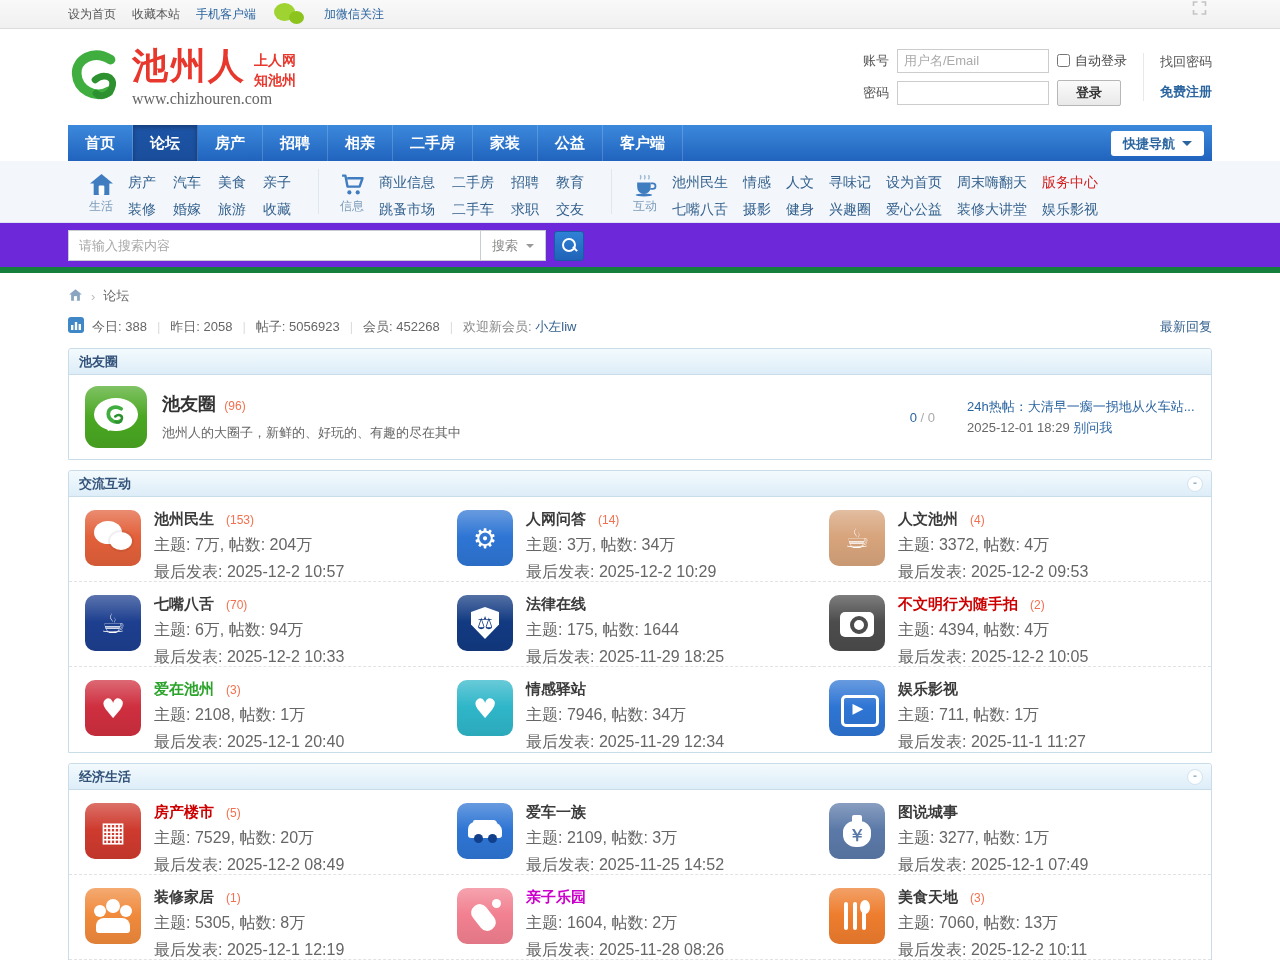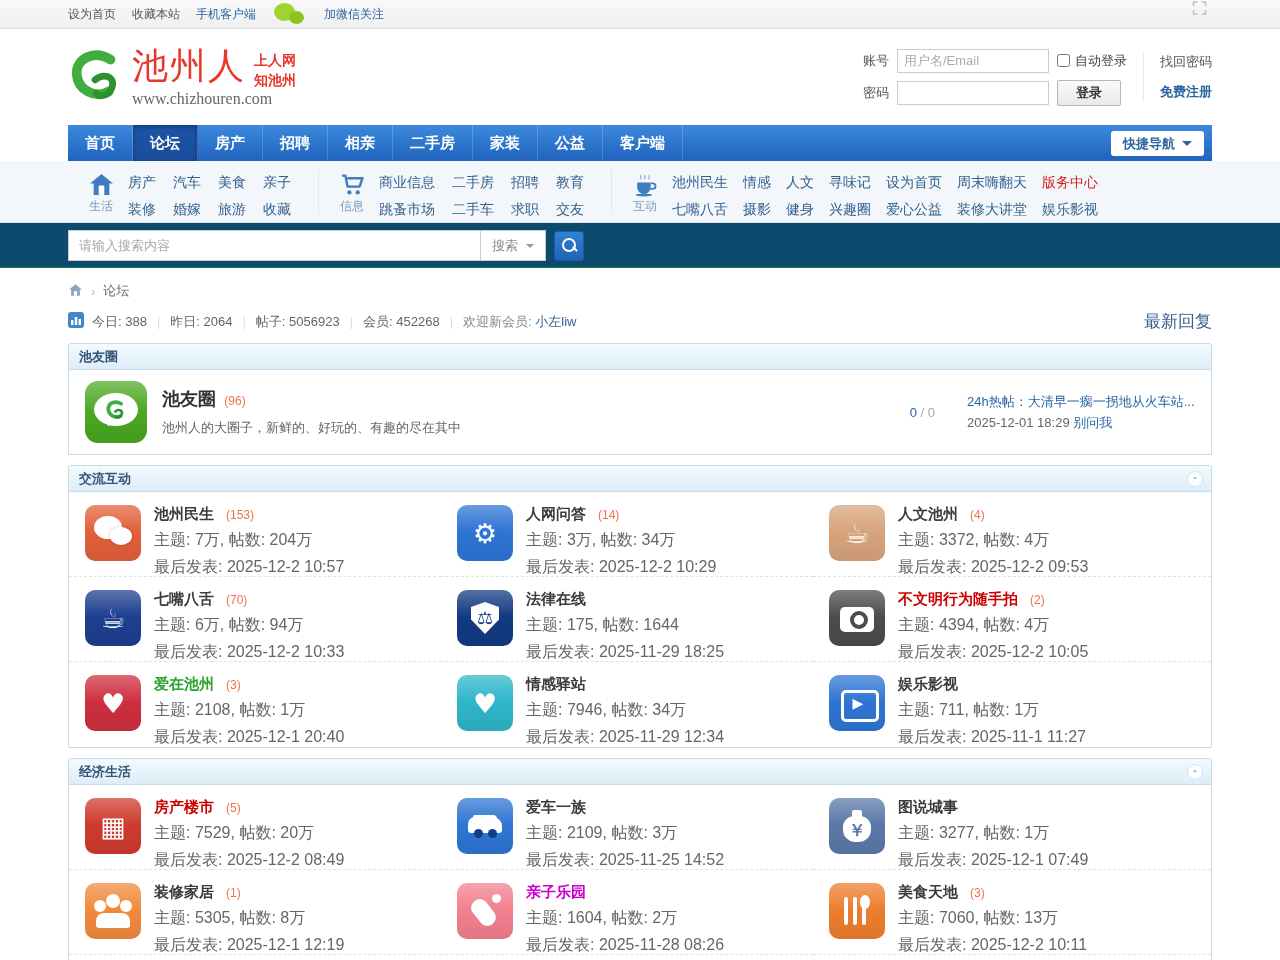--- a/index.html
+++ b/index.html
@@ -15,21 +15,21 @@
 .wx{position:relative;width:36px;height:24px;margin:0 14px 0 2px;cursor:pointer}
 .wx::before{content:"";position:absolute;left:0;top:1px;width:21px;height:18px;background:#9fd331;border-radius:50%}
 .wx::after{content:"";position:absolute;left:15px;top:9px;width:15px;height:13px;background:#8cc41d;border-radius:50%}
 .fullscr{position:absolute;right:4px;top:0;cursor:pointer}
 
 .hdr{height:96px}
 .hdr .wrap{display:flex;align-items:center;height:100%}
 .logo{display:flex;align-items:flex-start;cursor:pointer}
 .logo-text{margin-left:6px}
 .logo-row{display:flex;align-items:flex-start}
-.site-name{font-size:36px;line-height:40px;font-weight:normal;color:#e8372c;letter-spacing:2px}
+.site-name{font-size:36px;line-height:40px;font-weight:bold;color:#e8372c;letter-spacing:2px}
 .slogans{margin:4px 0 0 8px;color:#e8372c;font-size:14px;font-weight:bold;line-height:1.45}
 .site-url{font-family:"Liberation Serif","DejaVu Serif",serif;font-size:16px;color:#666;margin-top:0}
 .login{margin-left:auto;display:flex;align-items:center}
 .login-form{display:grid;grid-template-columns:auto auto auto;gap:7px 8px;align-items:center}
 .lbl{color:#555;font-size:13px}
 .tinput{width:152px;height:24px;border:1px solid #ccc;padding:0 6px;font-size:12px;color:#333;background:#fff}
 .tinput::placeholder{color:#aaa;font-size:13px}
 .auto{display:flex;align-items:center;gap:5px;color:#444;font-size:13px}
 .loginbtn{width:64px;height:26px;background:linear-gradient(#fbfbfb,#e9e9e9);border:1px solid #b7b7b7;border-radius:2px;font-size:13px;font-weight:bold;color:#333;cursor:pointer;justify-self:start}
 .login-links{margin-left:16px;padding-left:16px;border-left:1px solid #e8e8e8;display:flex;flex-direction:column;gap:12px;font-size:13px}
@@ -46,39 +46,39 @@
 .subnav .wrap{display:flex;padding:8px 0;height:61px}
 .sgroup{display:flex;padding:0 10px}
 .sgroup+.sgroup{border-left:1px solid #dfe7ef}
 .gicon{width:46px;text-align:center;color:#7c9cba;font-size:12px;line-height:1.1;padding-top:3px}
 .srows{margin-left:4px}
 .srow{display:flex;line-height:27px}
 .srow a{color:#35618e;font-size:14px;margin-right:17px;white-space:nowrap}
 .srow a.red{color:#d42020}
 .sg3 .srow a{margin-right:15px}
 
-.searchband{background:#0c4a6e;border-bottom:1px solid #15803d}
+.searchband{background:#6d28d9;border-bottom:6px solid #15803d}
 .searchband .wrap{display:flex;align-items:center;padding:7px 0 6px}
 .sinput{width:412px;height:31px;background:#fff;border:1px solid #c8cdd2;border-right:none;padding:0 10px;font-size:13px;color:#333}
 .sinput::placeholder{color:#a8a8a8}
 .sscope{height:31px;border:1px solid #c8cdd2;background:#fff;display:flex;align-items:center;padding:0 11px;color:#888;font-size:13px;cursor:pointer}
 .caret-g{display:inline-block;width:0;height:0;border:4px solid transparent;border-top-color:#999;margin:4px 0 0 8px}
 .sbtn{width:30px;height:30px;margin-left:8px;background:linear-gradient(#2f81d6,#1f63b8);border:1px solid #1b5aa9;border-radius:3px;position:relative;cursor:pointer}
 .sbtn::before{content:"";position:absolute;left:7px;top:6px;width:10px;height:10px;border:2px solid #fff;border-radius:50%}
 .sbtn::after{content:"";position:absolute;left:17px;top:16px;width:6px;height:2px;background:#fff;transform:rotate(45deg)}
 
 .crumb{padding:14px 0 10px;display:flex;align-items:center;color:#999;font-size:13px}
 .crumb .sep{margin:0 8px;color:#bbb}
 .crumb .cur{color:#666}
 .stats{display:flex;align-items:center;font-size:13px;color:#888;margin:2px 0 12px;position:relative}
 .stats .svgi{margin-right:8px}
 .stats .bar{color:#ddd;margin:0 10px}
 .stats b{font-weight:normal;color:#666}
 .stats a{color:#35618e}
-.latest{position:absolute;right:0;color:#35618e;font-size:17px}
+.latest{position:absolute;right:0;color:#35618e;font-size:13px}
 
 .section{border:1px solid #c9dcea;border-radius:3px 3px 0 0;margin-bottom:10px;background:#fff}
 .sec-hd{height:26px;background:linear-gradient(#f3fafd,#ddedf8);border-bottom:1px solid #c9dcea;display:flex;align-items:center;padding:0 10px;font-weight:bold;color:#33537a;font-size:13px;position:relative;border-radius:3px 3px 0 0}
 .collapse{position:absolute;right:8px;top:5px;width:16px;height:16px;border-radius:50%;background:#fdfeff;border:1px solid #d4e3ef;color:#9db4c6;font-size:12px;line-height:13px;text-align:center;cursor:pointer}
 
 .circle-row{display:flex;align-items:center;padding:12px 16px;height:84px}
 .bigico{width:62px;height:62px;border-radius:13px;flex:none;position:relative;background-color:#4aa822;background-image:linear-gradient(180deg,rgba(255,255,255,.3),rgba(255,255,255,0) 50%,rgba(0,0,0,.08));cursor:pointer}
 .bigico::before{content:"";position:absolute;left:9px;top:12px;width:44px;height:33px;background:#fff;border-radius:50%}
 .bigico::after{content:"";position:absolute;left:16px;bottom:10px;border:7px solid transparent;border-top-color:#fff;transform:rotate(25deg)}
 .bigico svg{position:absolute;left:20px;top:18px;z-index:1}
@@ -316,21 +316,21 @@
   <div class="stats">
     <span class="svgi">
       <svg width="16" height="16">
           <rect width="16" height="16" rx="3" fill="#3f87c6"></rect>
           <rect x="3" y="8" width="2.4" height="5" fill="#fff"></rect>
           <rect x="6.8" y="5" width="2.4" height="8" fill="#fff"></rect>
           <rect x="10.6" y="7" width="2.4" height="6" fill="#fff"></rect>
         </svg>
     </span>
     <b>今日: 388</b><span class="bar">|</span>
-    <b>昨日: 2064</b><span class="bar">|</span>
+    <b>昨日: 2058</b><span class="bar">|</span>
     <b>帖子: 5056923</b><span class="bar">|</span>
     <b>会员: 452268</b><span class="bar">|</span>
     <span>欢迎新会员:</span>&nbsp;
     <a>小左liw</a>
     <a class="latest">最新回复</a>
   </div>
 
   <div class="section">
     <div class="sec-hd">
       <span>池友圈</span>

